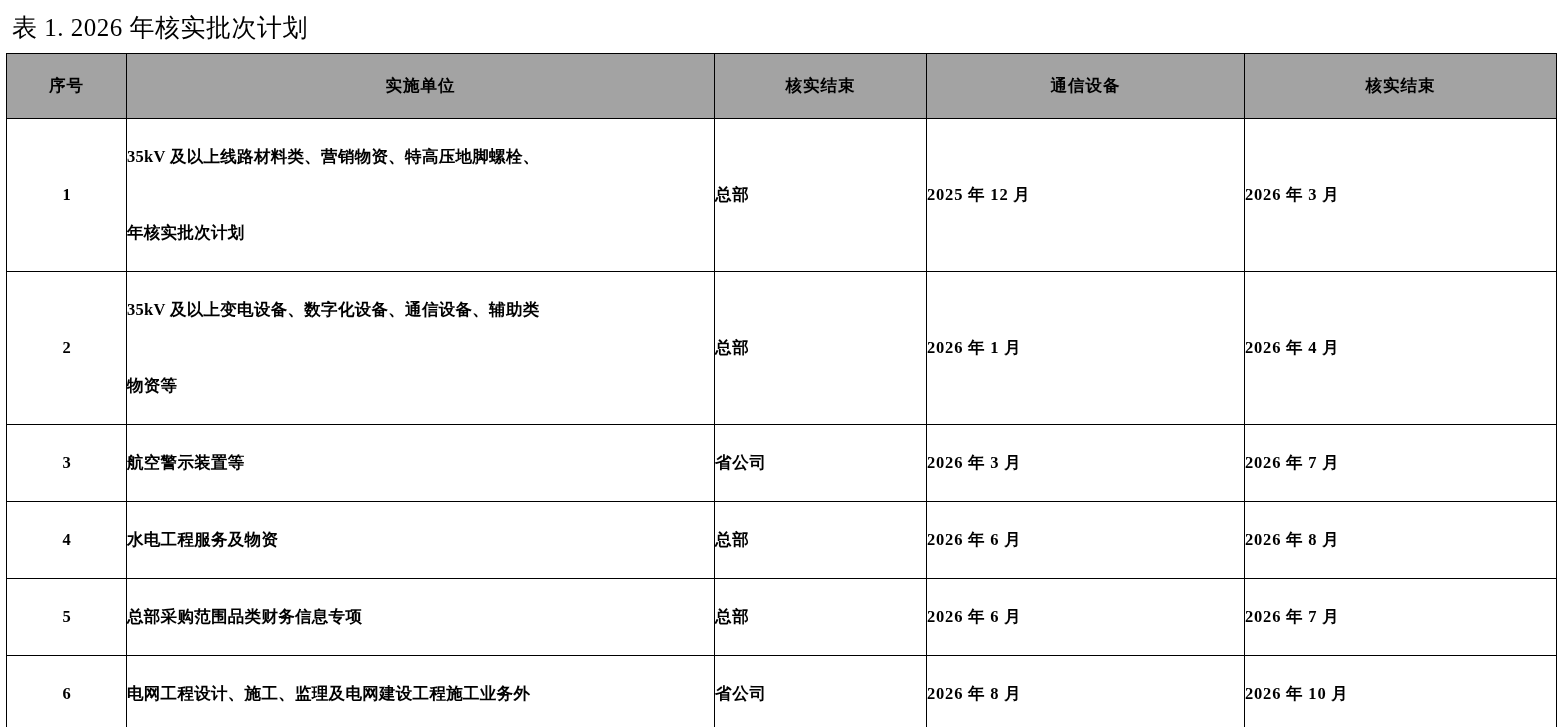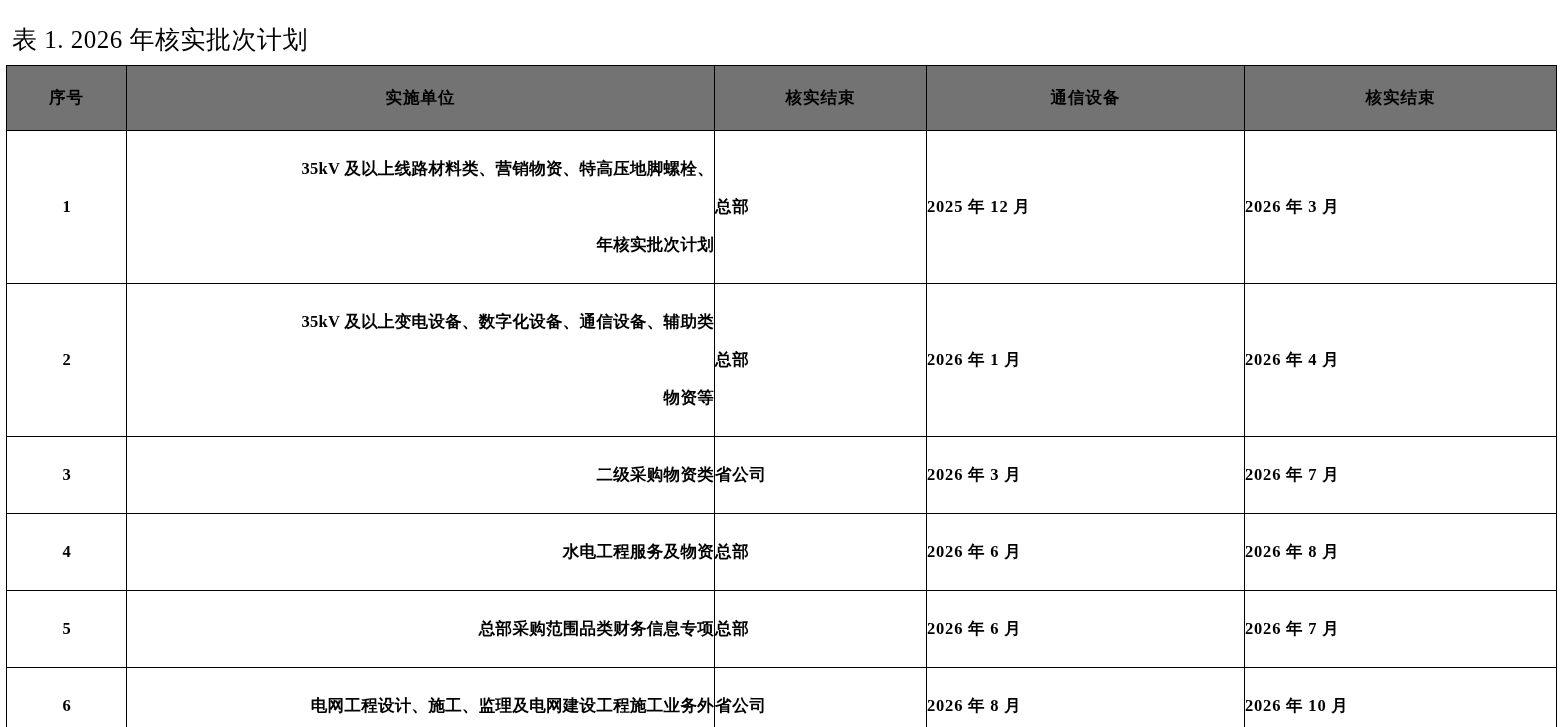--- a/index.html
+++ b/index.html
@@ -12,21 +12,21 @@
     height: 727px;
     font-family: "Liberation Serif", "DejaVu Serif", serif;
     color: #000000;
     overflow: hidden;
   }
   .page {
     position: relative;
     width: 1562px;
     height: 727px;
     box-sizing: border-box;
-    padding: 13px 6px;
+    padding: 1px 6px;
   }
   .caption {
     font-family: "Liberation Serif", "DejaVu Serif", serif;
     font-size: 25px;
     line-height: 30px;
     padding: 12px 0 10px 6px;
     letter-spacing: 0.5px;
     font-weight: 400;
     color: #000;
     white-space: nowrap;
@@ -40,39 +40,39 @@
   table.plan-table td, table.plan-table th {
     border: 1px solid #000000;
     font-family: "Liberation Serif", "DejaVu Serif", serif;
     font-weight: bold;
     font-size: 16.5px;
     color: #000;
     padding: 0;
     vertical-align: middle;
   }
   thead th {
-    background: #737373;
+    background: #a3a3a3;
     height: 64px;
     text-align: center;
     font-size: 17px;
     letter-spacing: 1px;
   }
   
   col.c-seq   { width: 120px; }
   col.c-batch { width: 588px; }
   col.c-unit  { width: 212px; }
   col.c-start { width: 318px; }
   col.c-end   { width: 312px; }
 
   td.seq {
     text-align: center;
     font-size: 16px;
   }
   td.batch {
-    text-align: right;
+    text-align: left;
     padding: 0 14px 0 16px;
     line-height: 76px;
     letter-spacing: 0.3px;
     margin-left: 16px;
   }
   td.batch.two-line {
     line-height: 76px;
   }
   td.unit, td.start, td.end {
     text-align: left;
@@ -131,21 +131,21 @@
           <span class="line nowrap">物资等</span>
         </td>
         <td class="unit">总部</td>
         <td class="start">2026 年 1 月</td>
         <td class="end">2026 年 4 月</td>
       </tr>
 
       <tr class="short">
         <td class="seq">3</td>
         <td class="batch">
-          <span class="line nowrap">二级采购物资类</span>
+          <span class="line nowrap">航空警示装置等</span>
         </td>
         <td class="unit">省公司</td>
         <td class="start">2026 年 3 月</td>
         <td class="end">2026 年 7 月</td>
       </tr>
 
       <tr class="short">
         <td class="seq">4</td>
         <td class="batch">
           <span class="line nowrap">水电工程服务及物资</span>

